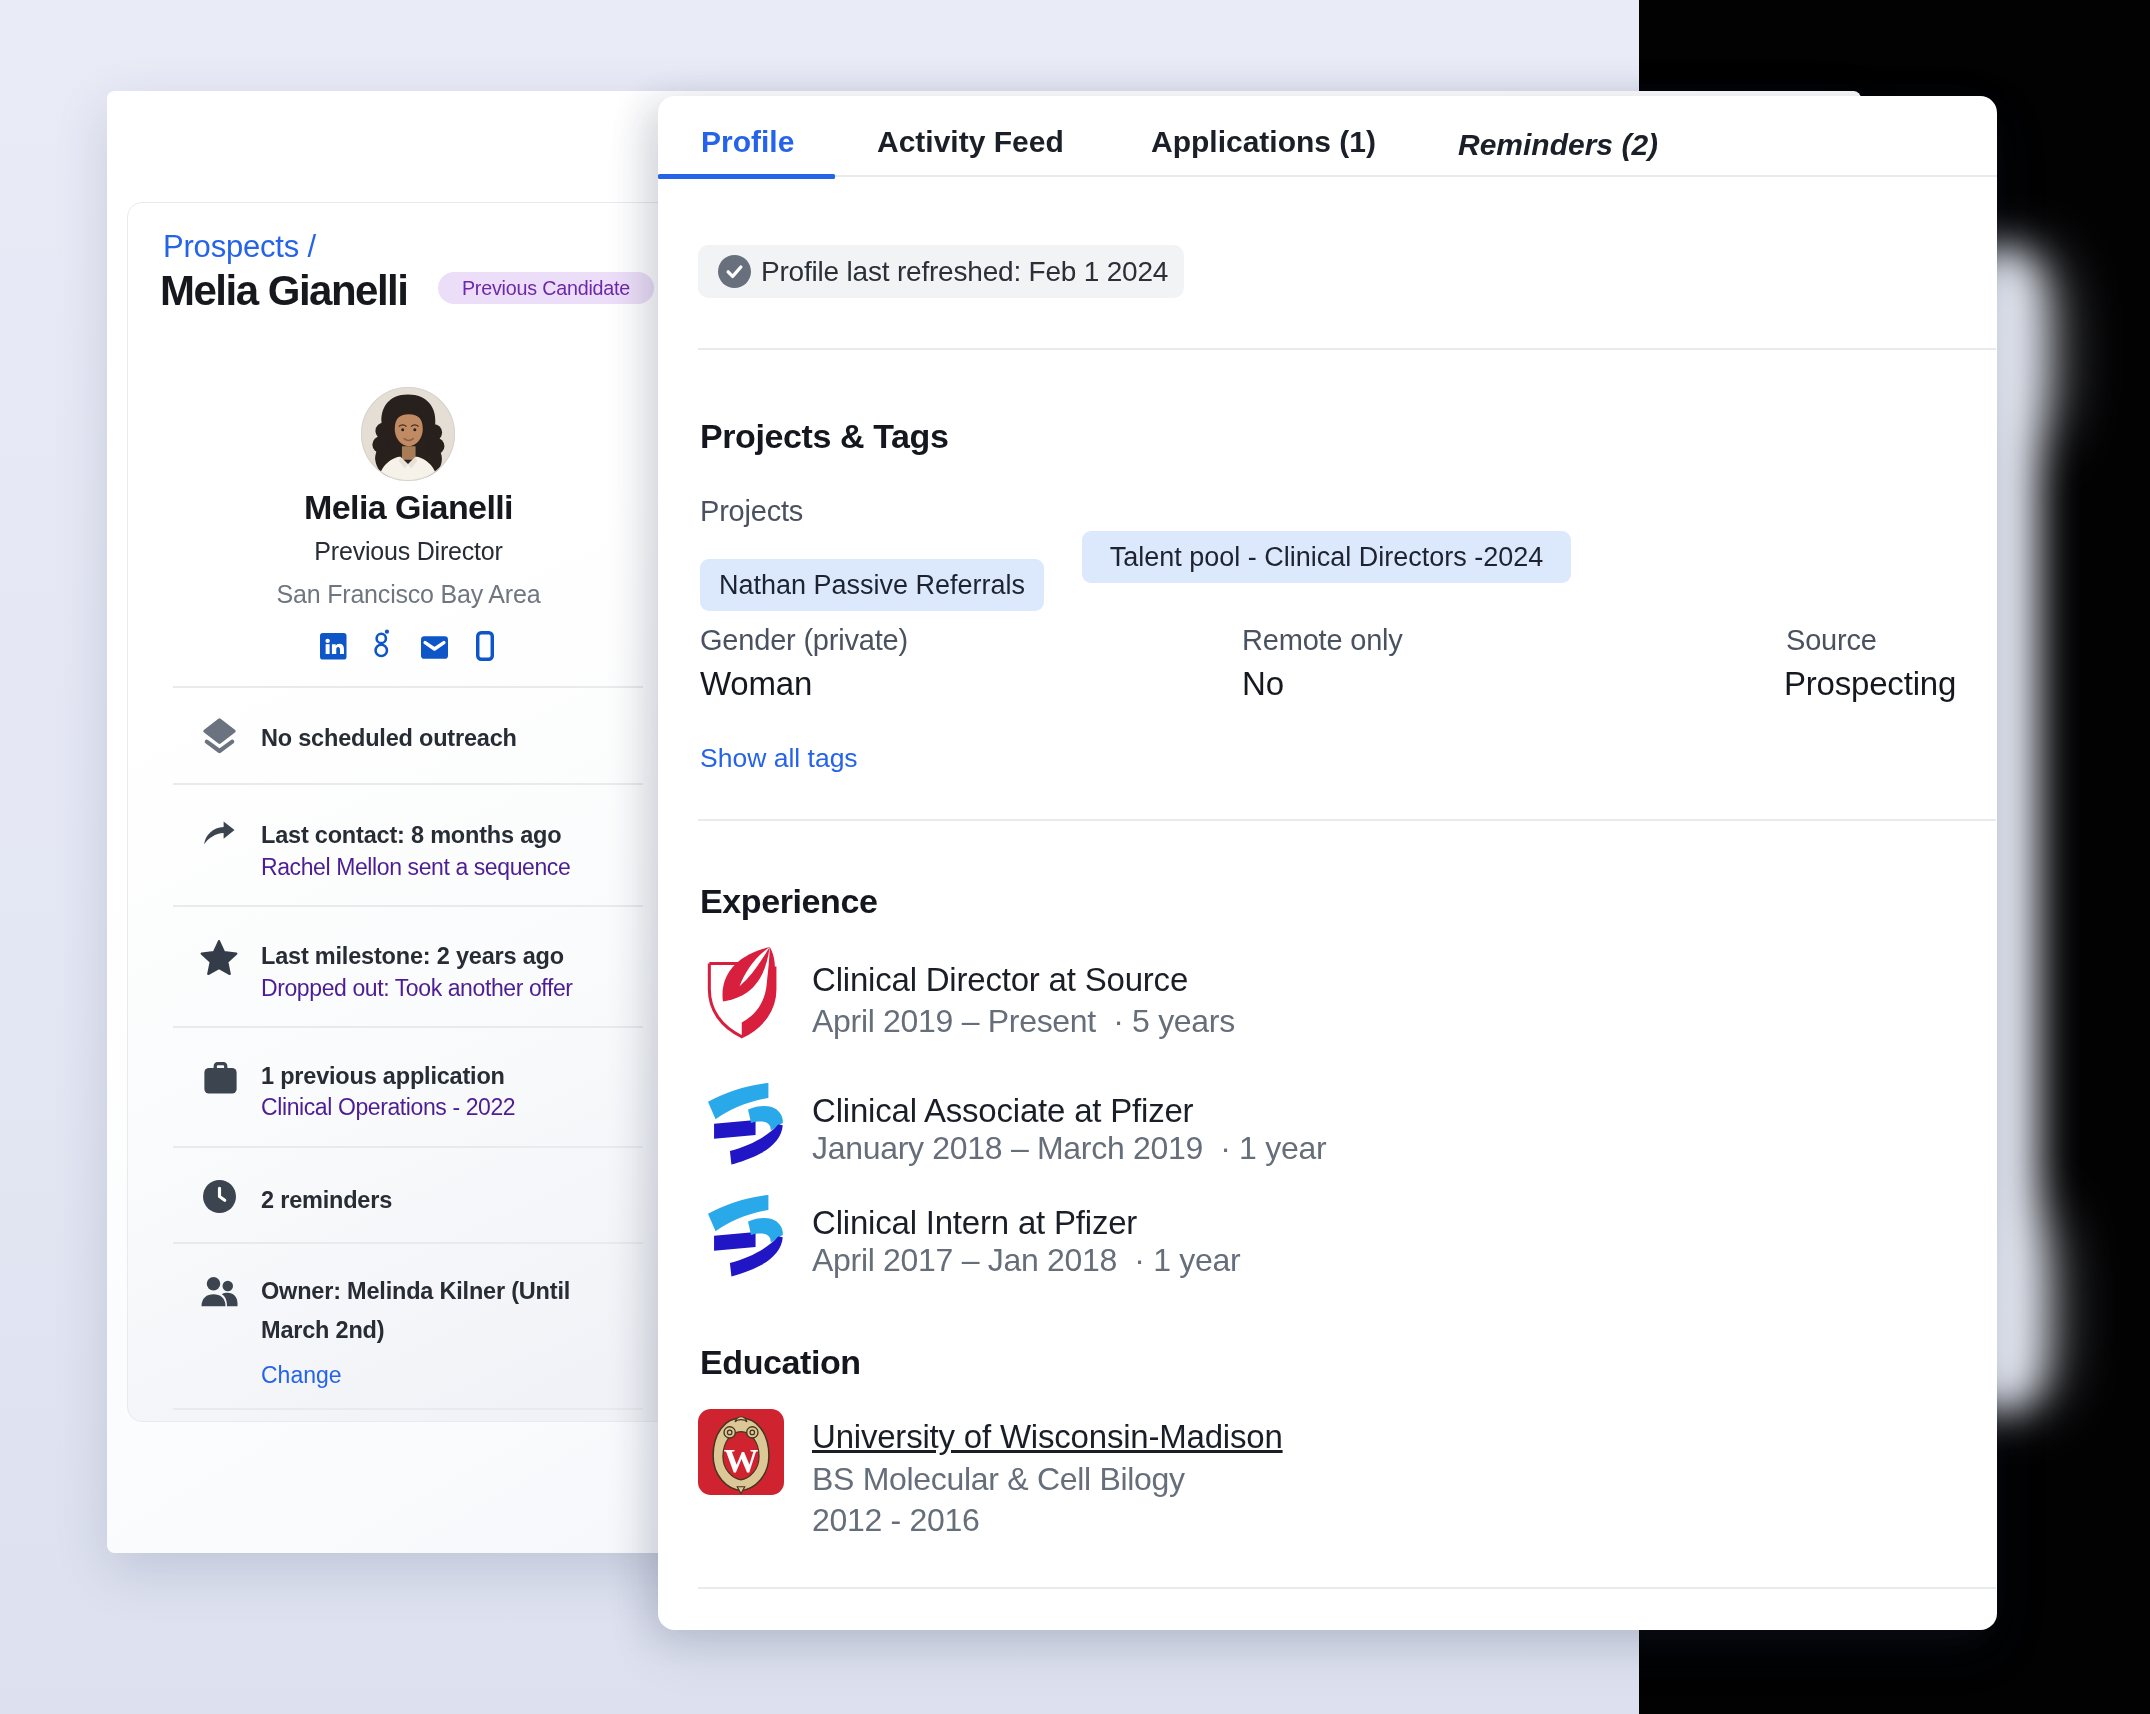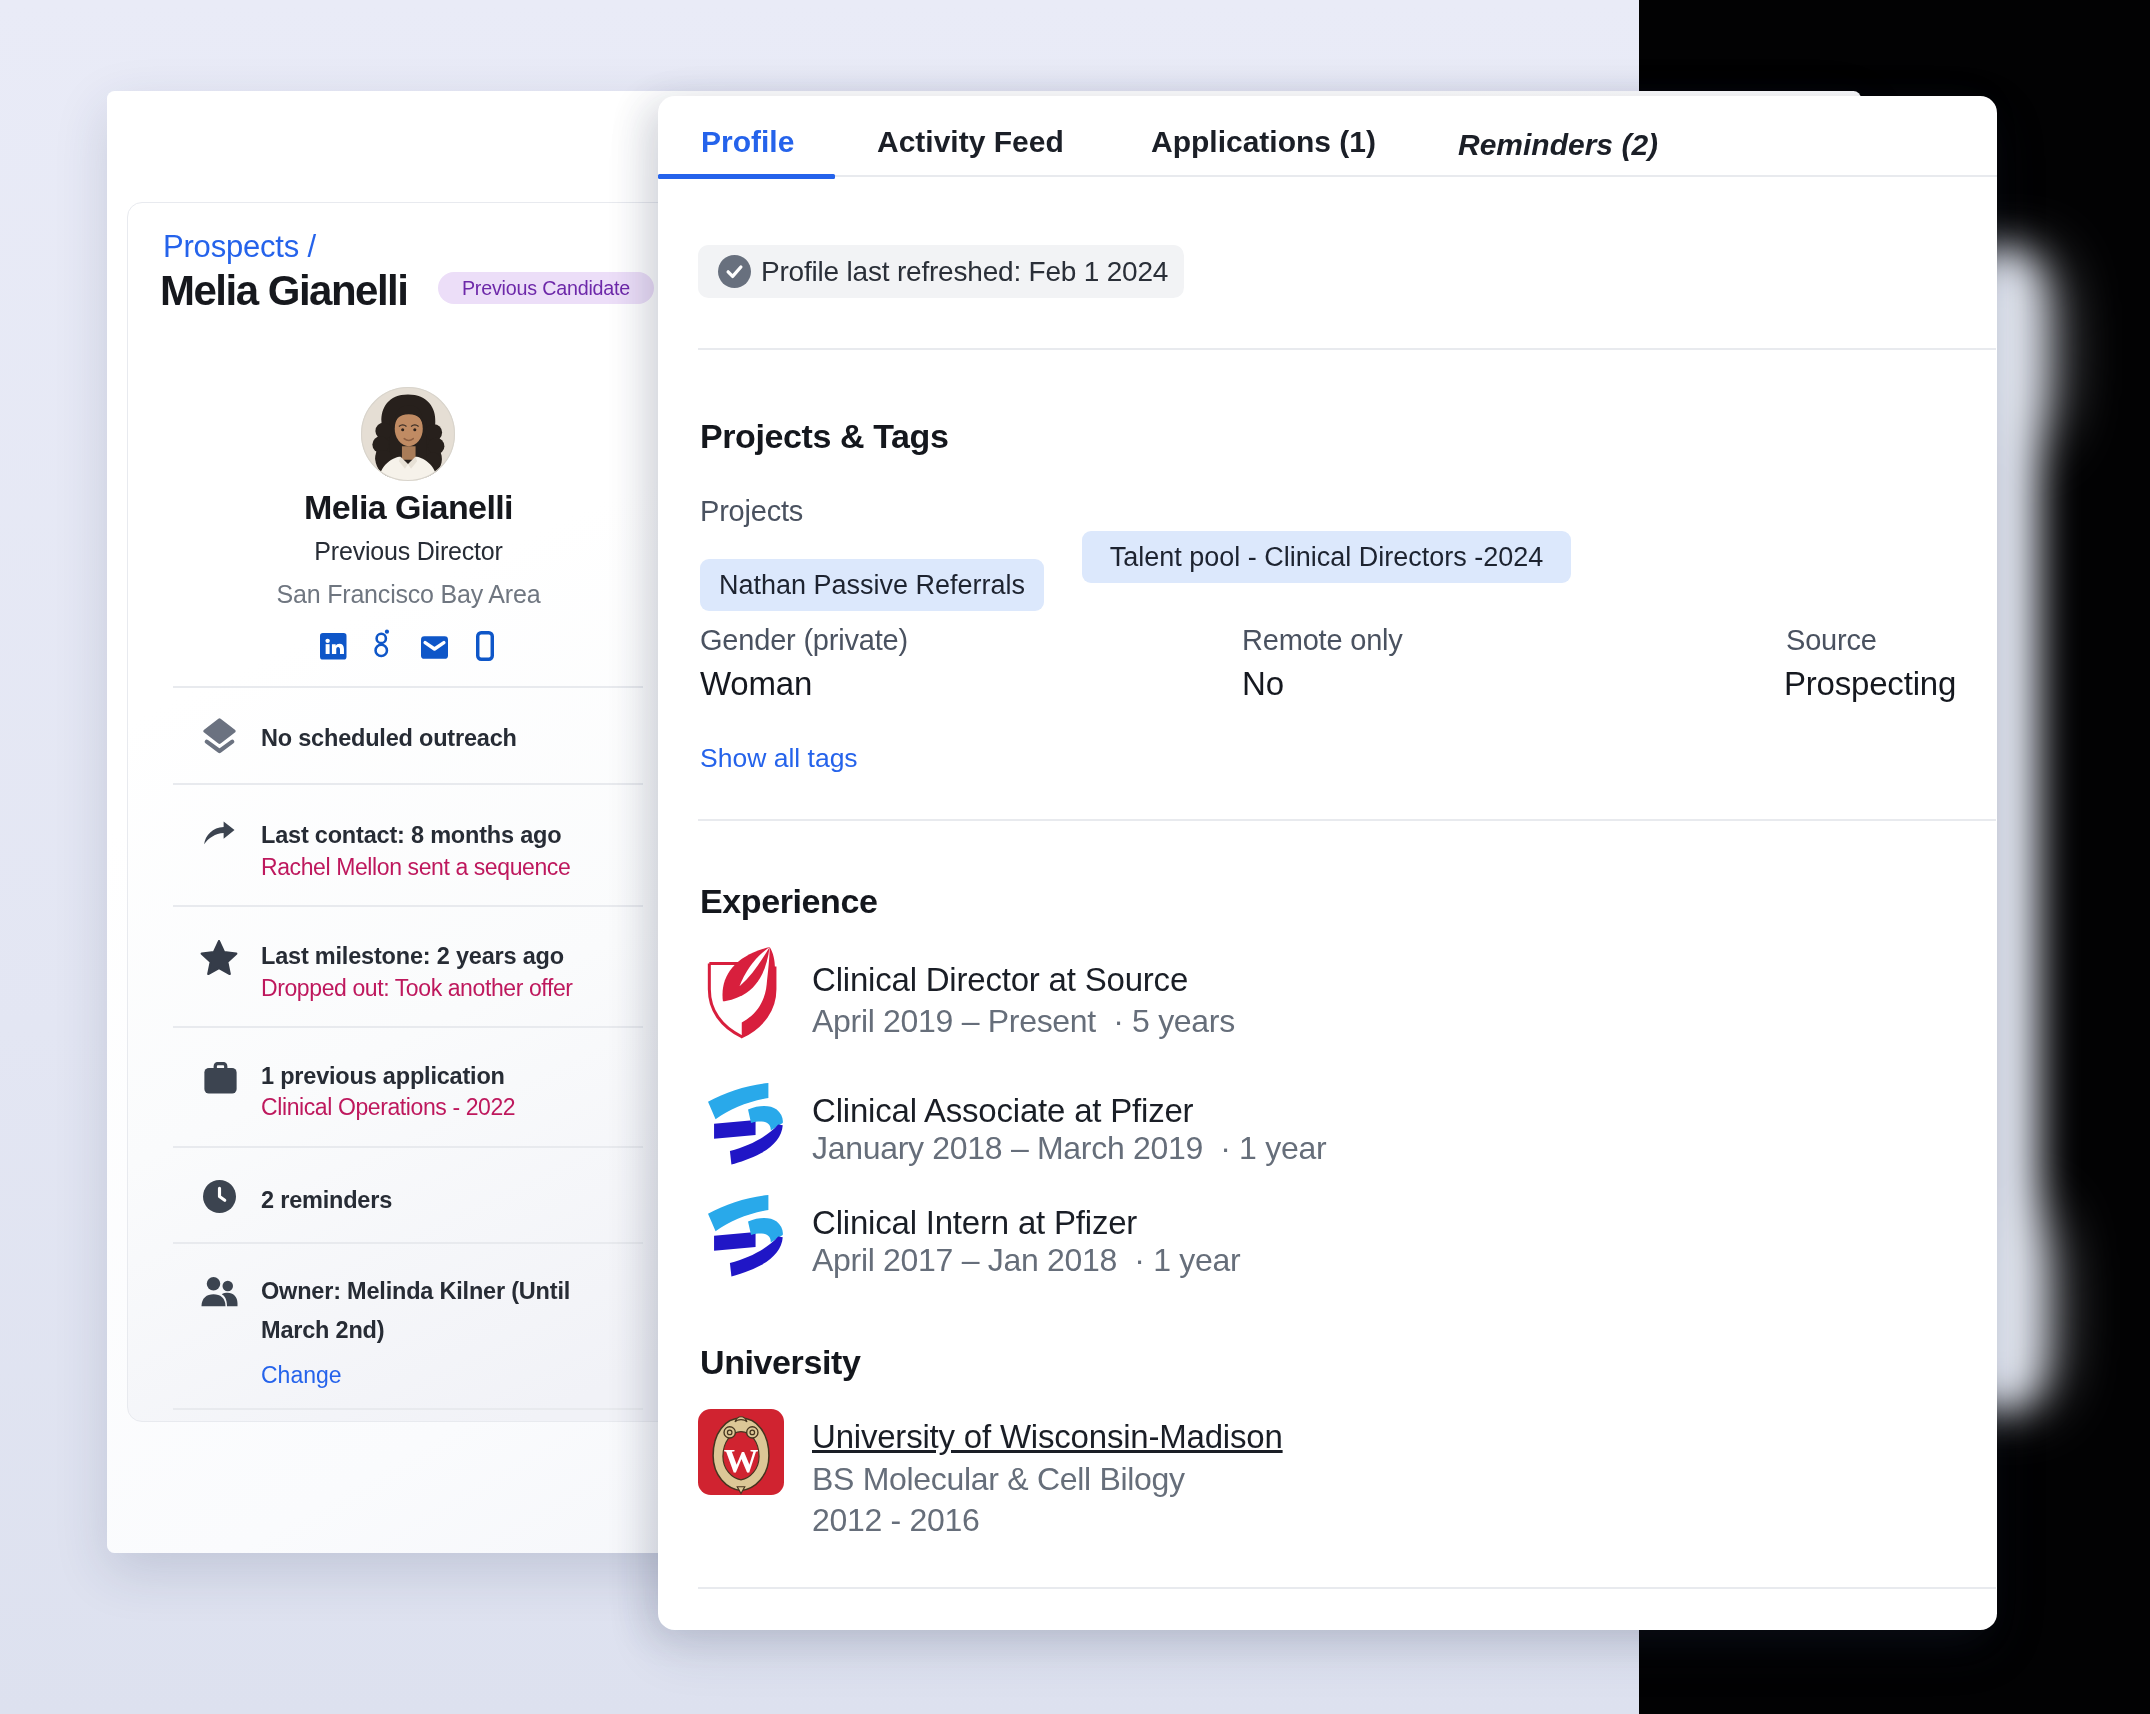--- a/index.html
+++ b/index.html
@@ -36,21 +36,21 @@
   .h1 { font-size:42px; font-weight:700; color:#16181d; letter-spacing:-1.5px; }
   .pill {
     left:438px; top:272px; width:216px; height:32px; border-radius:16px;
     background:#ecdef8; color:#6d28a9; font-size:19.7px; font-weight:400; letter-spacing:-0.2px;
     display:flex; align-items:center; justify-content:center;
   }
   .cname { left:257px; top:490px; width:303px; text-align:center; font-size:34px; font-weight:700; color:#16181d; letter-spacing:-0.6px; }
   .ctitle { left:257px; top:539px; width:303px; text-align:center; font-size:25px; color:#272c35; letter-spacing:-0.2px;}
   .cloc { left:219px; top:582px; width:379px; text-align:center; font-size:25px; color:#6f7680; letter-spacing:-0.2px;}
   .rowmain { font-size:23.5px; font-weight:700; color:#272c35; letter-spacing:-0.2px; }
-  .rowsub { font-size:23px; color:#be185d; letter-spacing:-0.4px; }
+  .rowsub { font-size:23px; color:#4c1d95; letter-spacing:-0.4px; }
   .link { color:#2563eb; font-weight:400; }
   
   .tab { font-size:30px; font-weight:700; color:#1b1f27; letter-spacing:0;text-align:center; }
   .tabactive { color:#2563eb; }
   #tabline { left:658px; top:175px; width:1339px; height:1.5px; background:#e8eaee; }
   #tabunder { left:658px; top:174px; width:177px; height:5.3px; background:#2563eb; border-radius:1.5px; }
   .rpill { left:698px; top:245px; width:486px; height:53px; border-radius:10.6px; background:#f2f3f5; }
   .rpilltext { left:761px; top:258px; font-size:28px; color:#2a2f38; letter-spacing:-0.2px;}
   .h2 { font-size:34px; font-weight:700; color:#14171d; letter-spacing:-0.4px; }
   .label { font-size:29px; color:#4a5260; letter-spacing:-0.2px; }
@@ -223,21 +223,21 @@
   <div class="t esub" style="left:812px; top:1132px;">January 2018 – March 2019&nbsp; · 1 year</div>
   <svg class="abs" style="left:705px; top:1194px;" width="80" height="85" viewBox="0 0 106 112">
     <path d="M4 26 C28 13 55 4 84 1 L84 21 C57 25 33 36 14 49 Z" fill="#29a9ea"></path>
     <path d="M12 55 L67 50 L67 70 L12 75 Z" fill="#2016c6"></path>
     <path d="M57 36 C72 30 86 30 95 36 C101 41 104 48 103 54 L87 64 C88 54 78 49 61 54 Z" fill="#29a9ea"></path>
     <path d="M33 91 C60 84 84 71 97 56 L103 57 C102 72 91 85 74 94 C61 101 46 106 35 109 Z" fill="#2016c6"></path>
   </svg>
   <div class="t etitle" style="left:812px; top:1206px;">Clinical Intern at Pfizer</div>
   <div class="t esub" style="left:812px; top:1244px;">April 2017 – Jan 2018&nbsp; · 1 year</div>
 
-  <div class="t h2" style="left:700px; top:1345px;">University</div>
+  <div class="t h2" style="left:700px; top:1345px;">Education</div>
   <svg class="abs" style="left:698px; top:1409px;" width="86" height="86" viewBox="0 0 114 114">
     <rect width="114" height="114" rx="17" fill="#d02330"></rect>
     <path d="M57 12 C78 12 94 32 94 62 C94 88 76 106 57 108 C38 106 20 88 20 62 C20 32 36 12 57 12 Z" fill="#dcc796" stroke="#45351f" stroke-width="2"></path>
     <path d="M57 30 C70 30 81 44 81 63 C81 80 69 92 57 94 C45 92 33 80 33 63 C33 44 44 30 57 30 Z" fill="#d02330" stroke="#45351f" stroke-width="1.5"></path>
     <circle cx="42" cy="31" r="7.5" fill="#dcc796" stroke="#45351f" stroke-width="1.8"></circle>
     <circle cx="72" cy="31" r="7.5" fill="#dcc796" stroke="#45351f" stroke-width="1.8"></circle>
     <circle cx="42" cy="31" r="3" fill="none" stroke="#45351f" stroke-width="1.6"></circle>
     <circle cx="72" cy="31" r="3" fill="none" stroke="#45351f" stroke-width="1.6"></circle>
     <path d="M49 17 C52 8 62 8 65 17 C62 13 52 13 49 17 Z" fill="#dcc796" stroke="#45351f" stroke-width="1.6"></path>
     <path d="M52 103 h10 l-5 9 z" fill="#dcc796" stroke="#45351f" stroke-width="1.5"></path>

